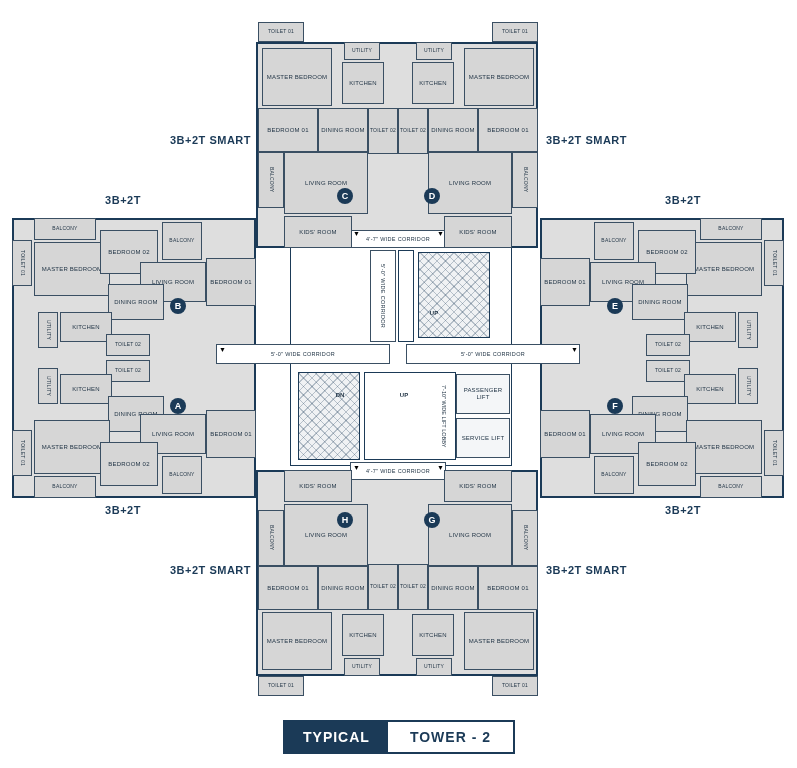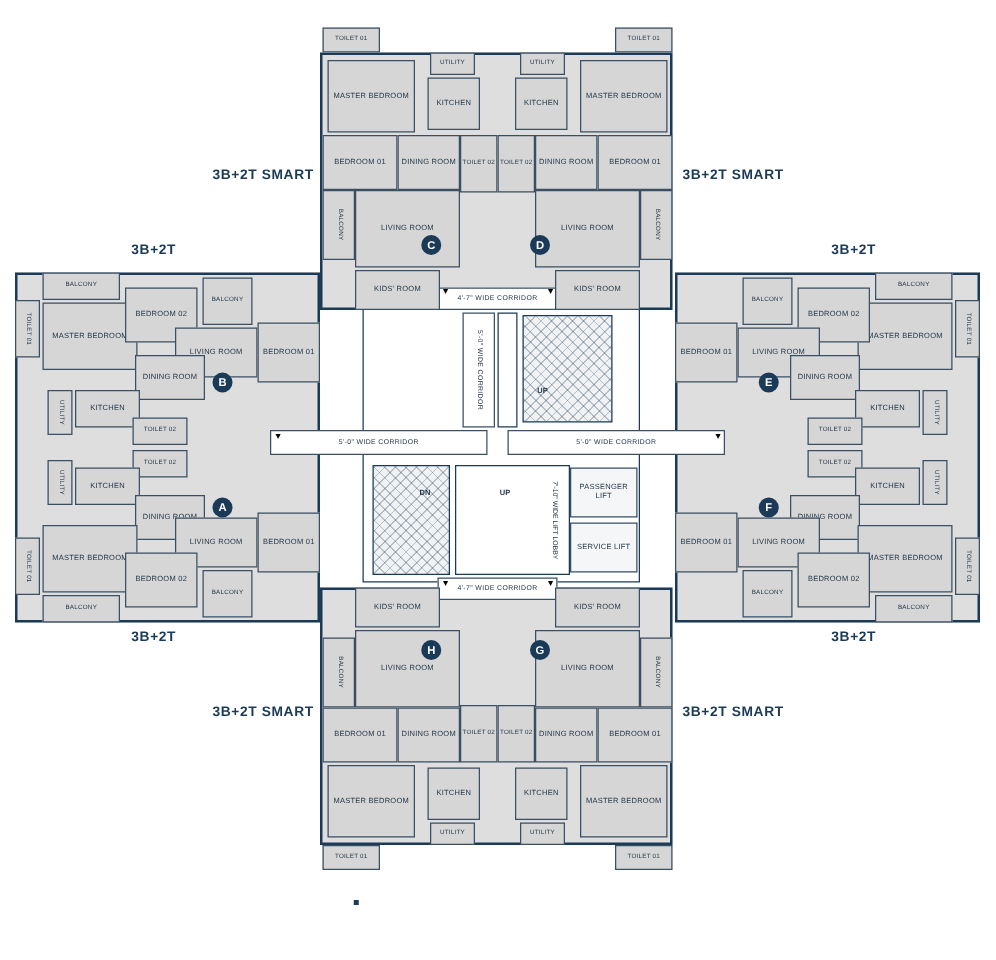--- a/index.html
+++ b/index.html
@@ -99,20 +99,22 @@
     background: #ffffff; color: var(--navy);
     font-weight: bold; font-size: 14px; letter-spacing: 1px;
     padding: 7px 22px;
   }
 </style>
 </head>
 <body>
 
 <div id="floor-plan" style="--navy: #1b3a57; --room-fill: #d6d6d6; --room-border: #3a4f63; --text: #233647;">
   <div id="title-bar">
+    <div class="seg-left">TYPICAL</div>
+    <div class="seg-right">TOWER - 2</div>
   </div>
 <div class="blk gray" style="left: 256px; top: 42px; width: 282px; height: 206px;"></div>
     <div class="blk gray" style="left: 12px; top: 218px; width: 244px; height: 280px;"></div>
     <div class="blk gray" style="left: 540px; top: 218px; width: 244px; height: 280px;"></div>
     <div class="blk gray" style="left: 256px; top: 470px; width: 282px; height: 206px;"></div>
     <div class="blk white" style="left: 290px; top: 246px; width: 222px; height: 220px;"></div>
     <div class="blk white" style="left: 364px; top: 372px; width: 92px; height: 88px;"></div>
     <div class="blk white" style="left: 398px; top: 250px; width: 16px; height: 92px;"></div>
     <div class="corridor" style="left: 350px; top: 230px; width: 96px; height: 18px;">4'-7" WIDE CORRIDOR</div>
     <div class="corridor" style="left: 350px; top: 462px; width: 96px; height: 18px;">4'-7" WIDE CORRIDOR</div>

